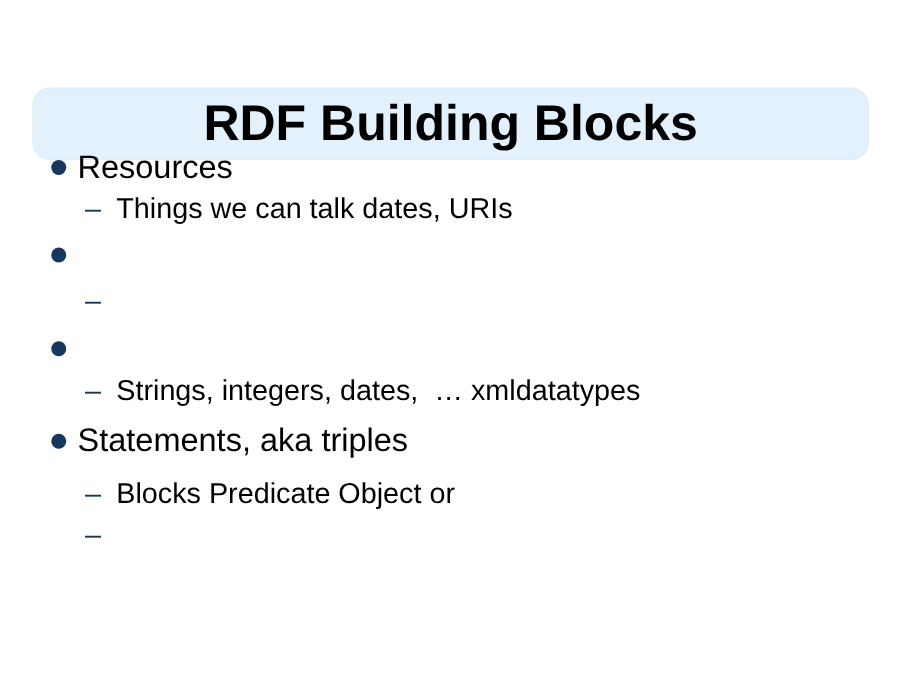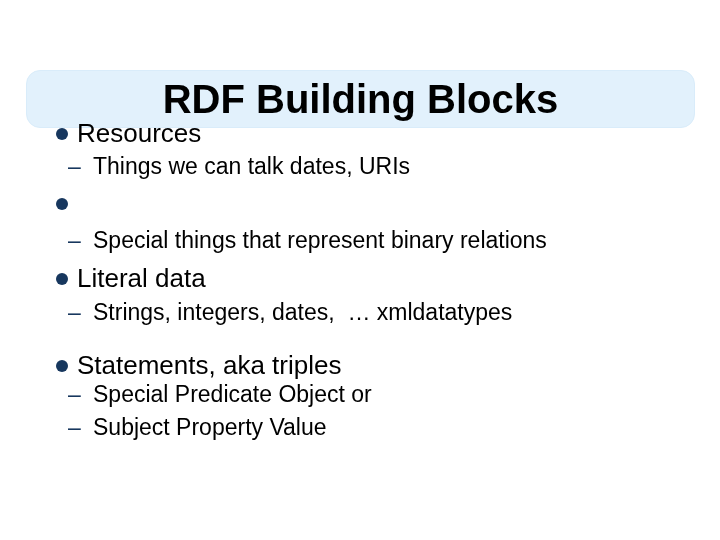--- a/index.html
+++ b/index.html
@@ -40,21 +40,21 @@
   }
   .row {
     position: absolute;
     left: 0;
     display: flex;
     align-items: flex-start;
     line-height: 1.2;
     white-space: pre;
   }
   .row.main {
-    padding-left: 56px;
+    padding-left: 41px;
     font-size: 26px;
   }
   .row.sub {
     padding-left: 68px;
     font-size: 23px;
   }
   .disc {
     flex: 0 0 auto;
     width: 12px;
     height: 12px;
@@ -88,38 +88,35 @@
   <div class="row sub" style="top:153px">
     <span class="dash">–</span>
     <span class="sub-label">Things we can talk dates, URIs</span>
   </div>
 
   <div class="row main" style="top:188px">
     <span class="disc"></span>
   </div>
   <div class="row sub" style="top:227px">
     <span class="dash">–</span>
-    <span class="sub-label">Special things that represent binary relations</span>
   </div>
 
   <div class="row main" style="top:263px">
     <span class="disc"></span>
-    <span class="main-label">Literal data</span>
   </div>
   <div class="row sub" style="top:299px">
     <span class="dash">–</span>
     <span class="sub-label">Strings, integers, dates,  … xmldatatypes</span>
   </div>
 
-  <div class="row main" style="top:350px">
+  <div class="row main" style="top:337px">
     <span class="disc"></span>
     <span class="main-label">Statements, aka triples</span>
   </div>
   <div class="row sub" style="top:381px">
     <span class="dash">–</span>
-    <span class="sub-label">Special Predicate Object or</span>
+    <span class="sub-label">Blocks Predicate Object or</span>
   </div>
   <div class="row sub" style="top:414px">
     <span class="dash">–</span>
-    <span class="sub-label">Subject Property Value</span>
   </div>
 
 </div>
 
 </body></html>

